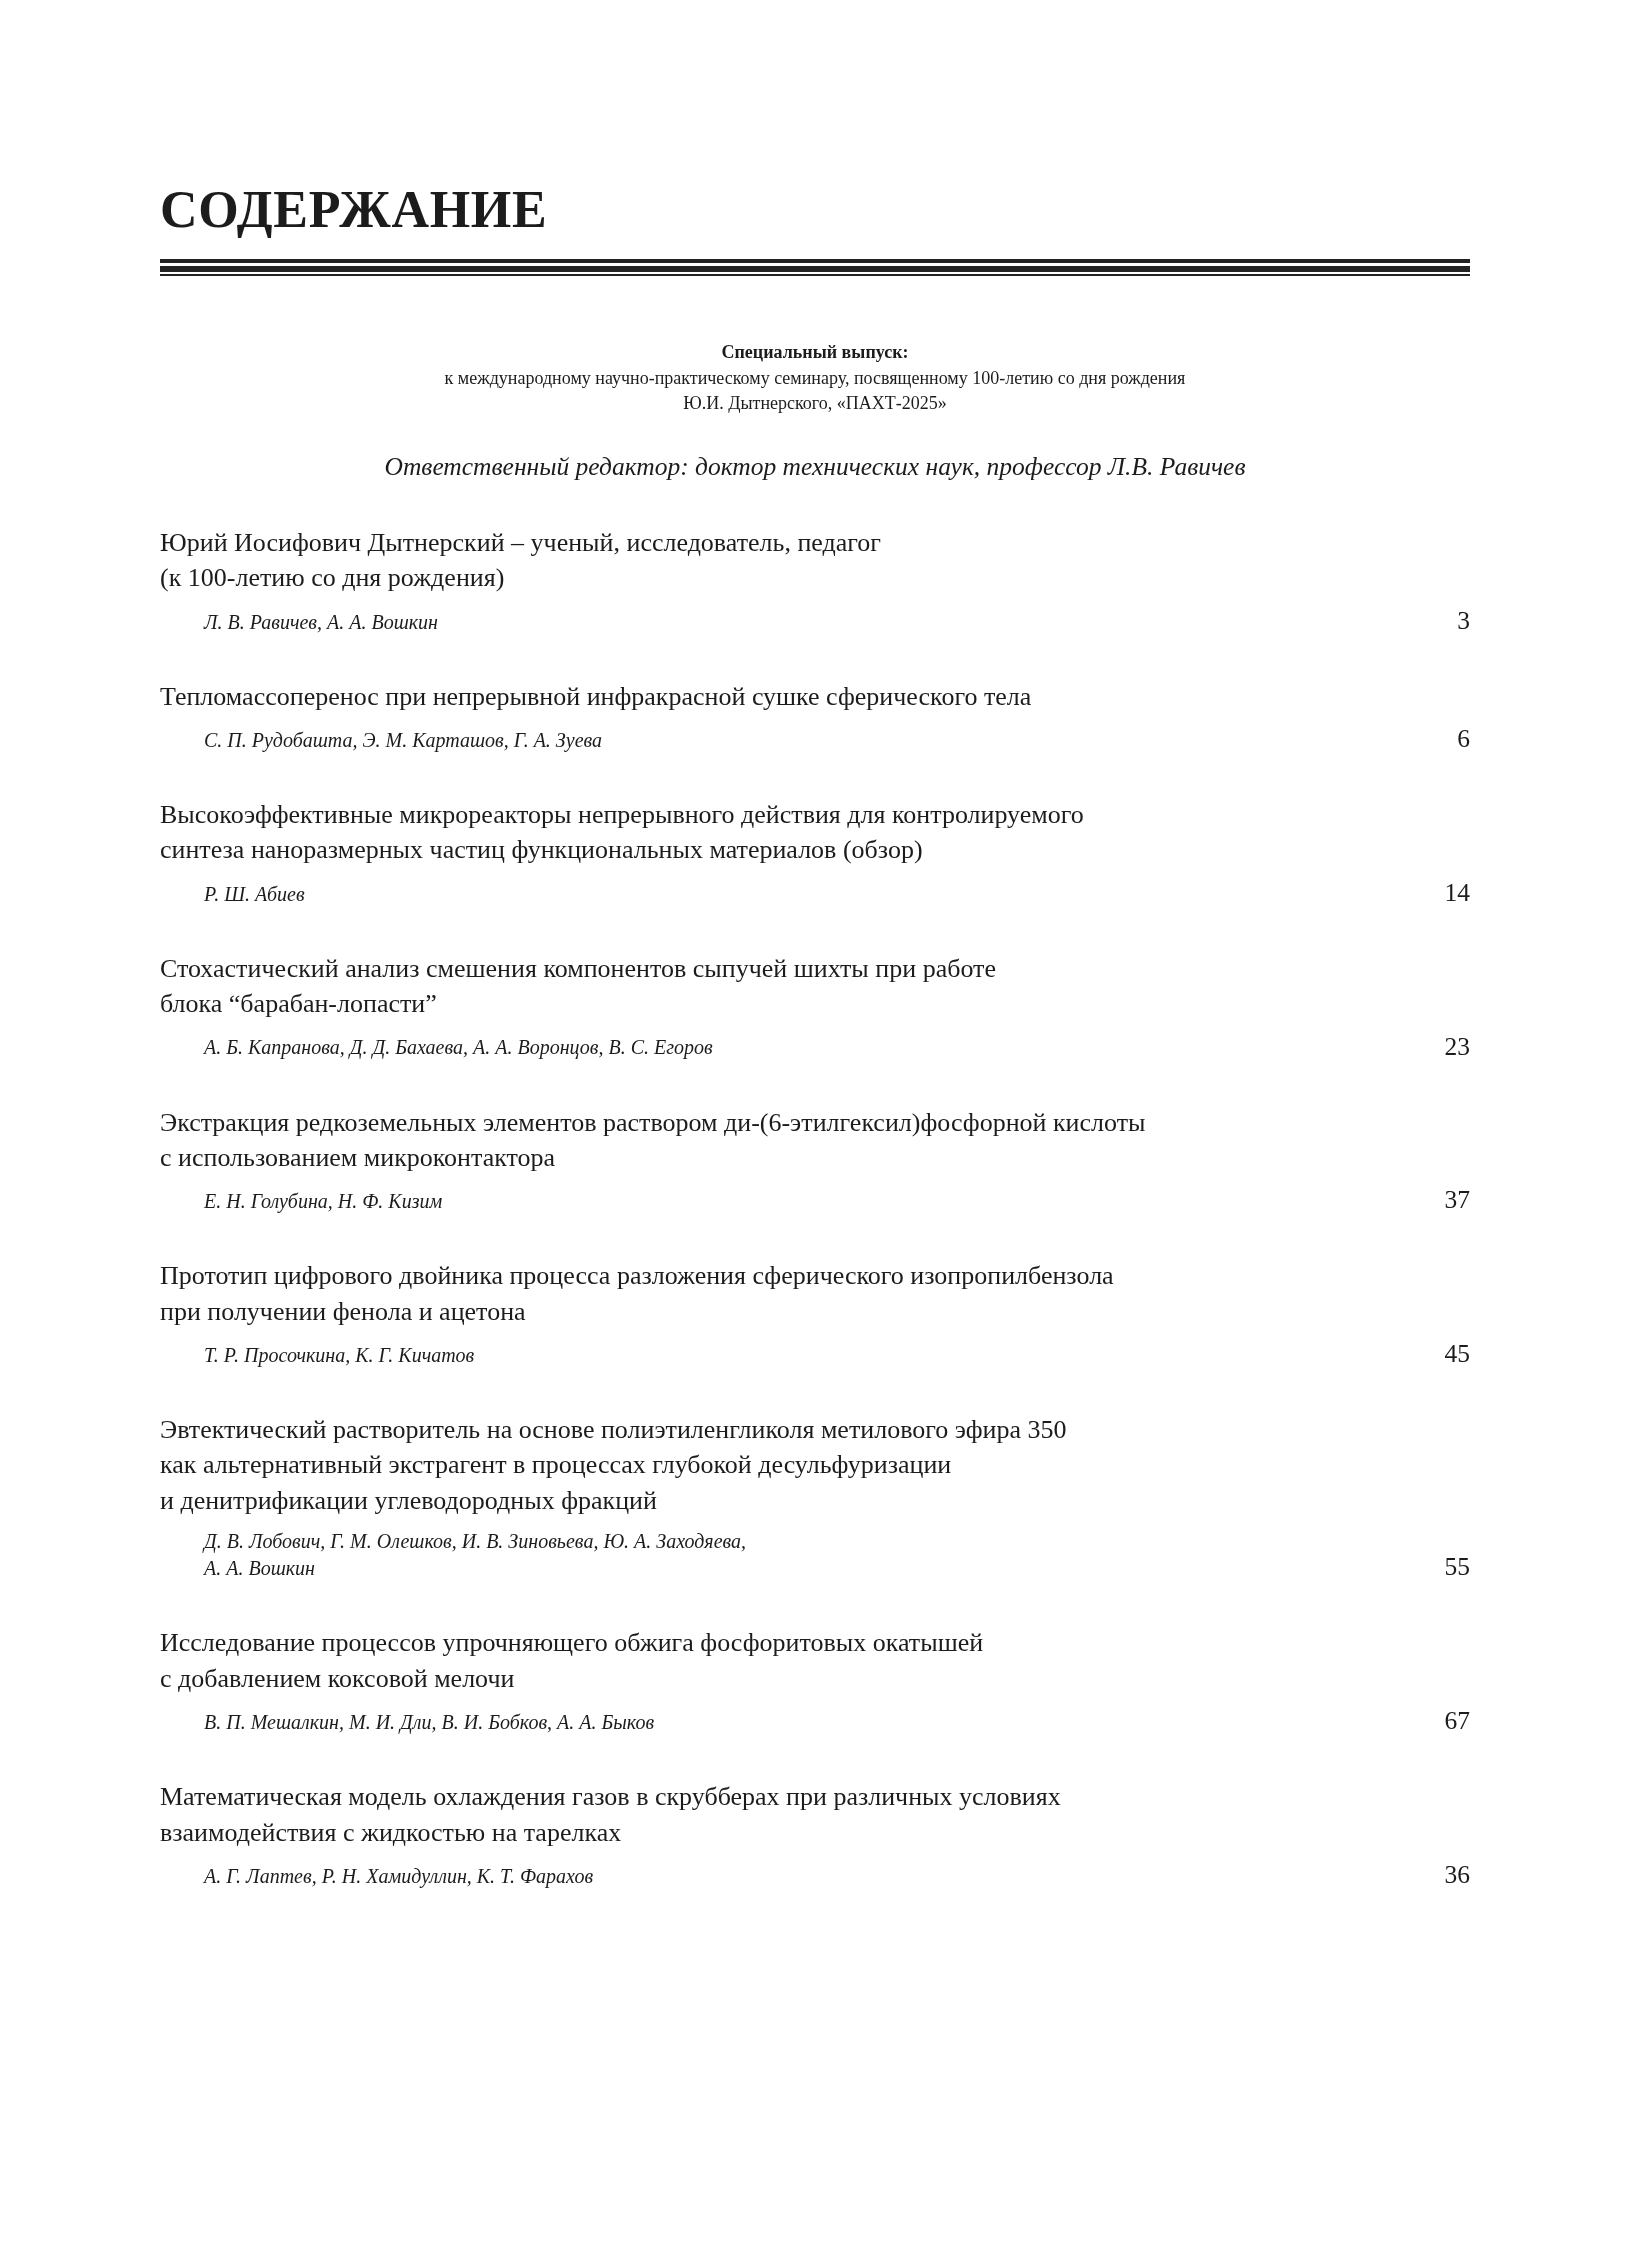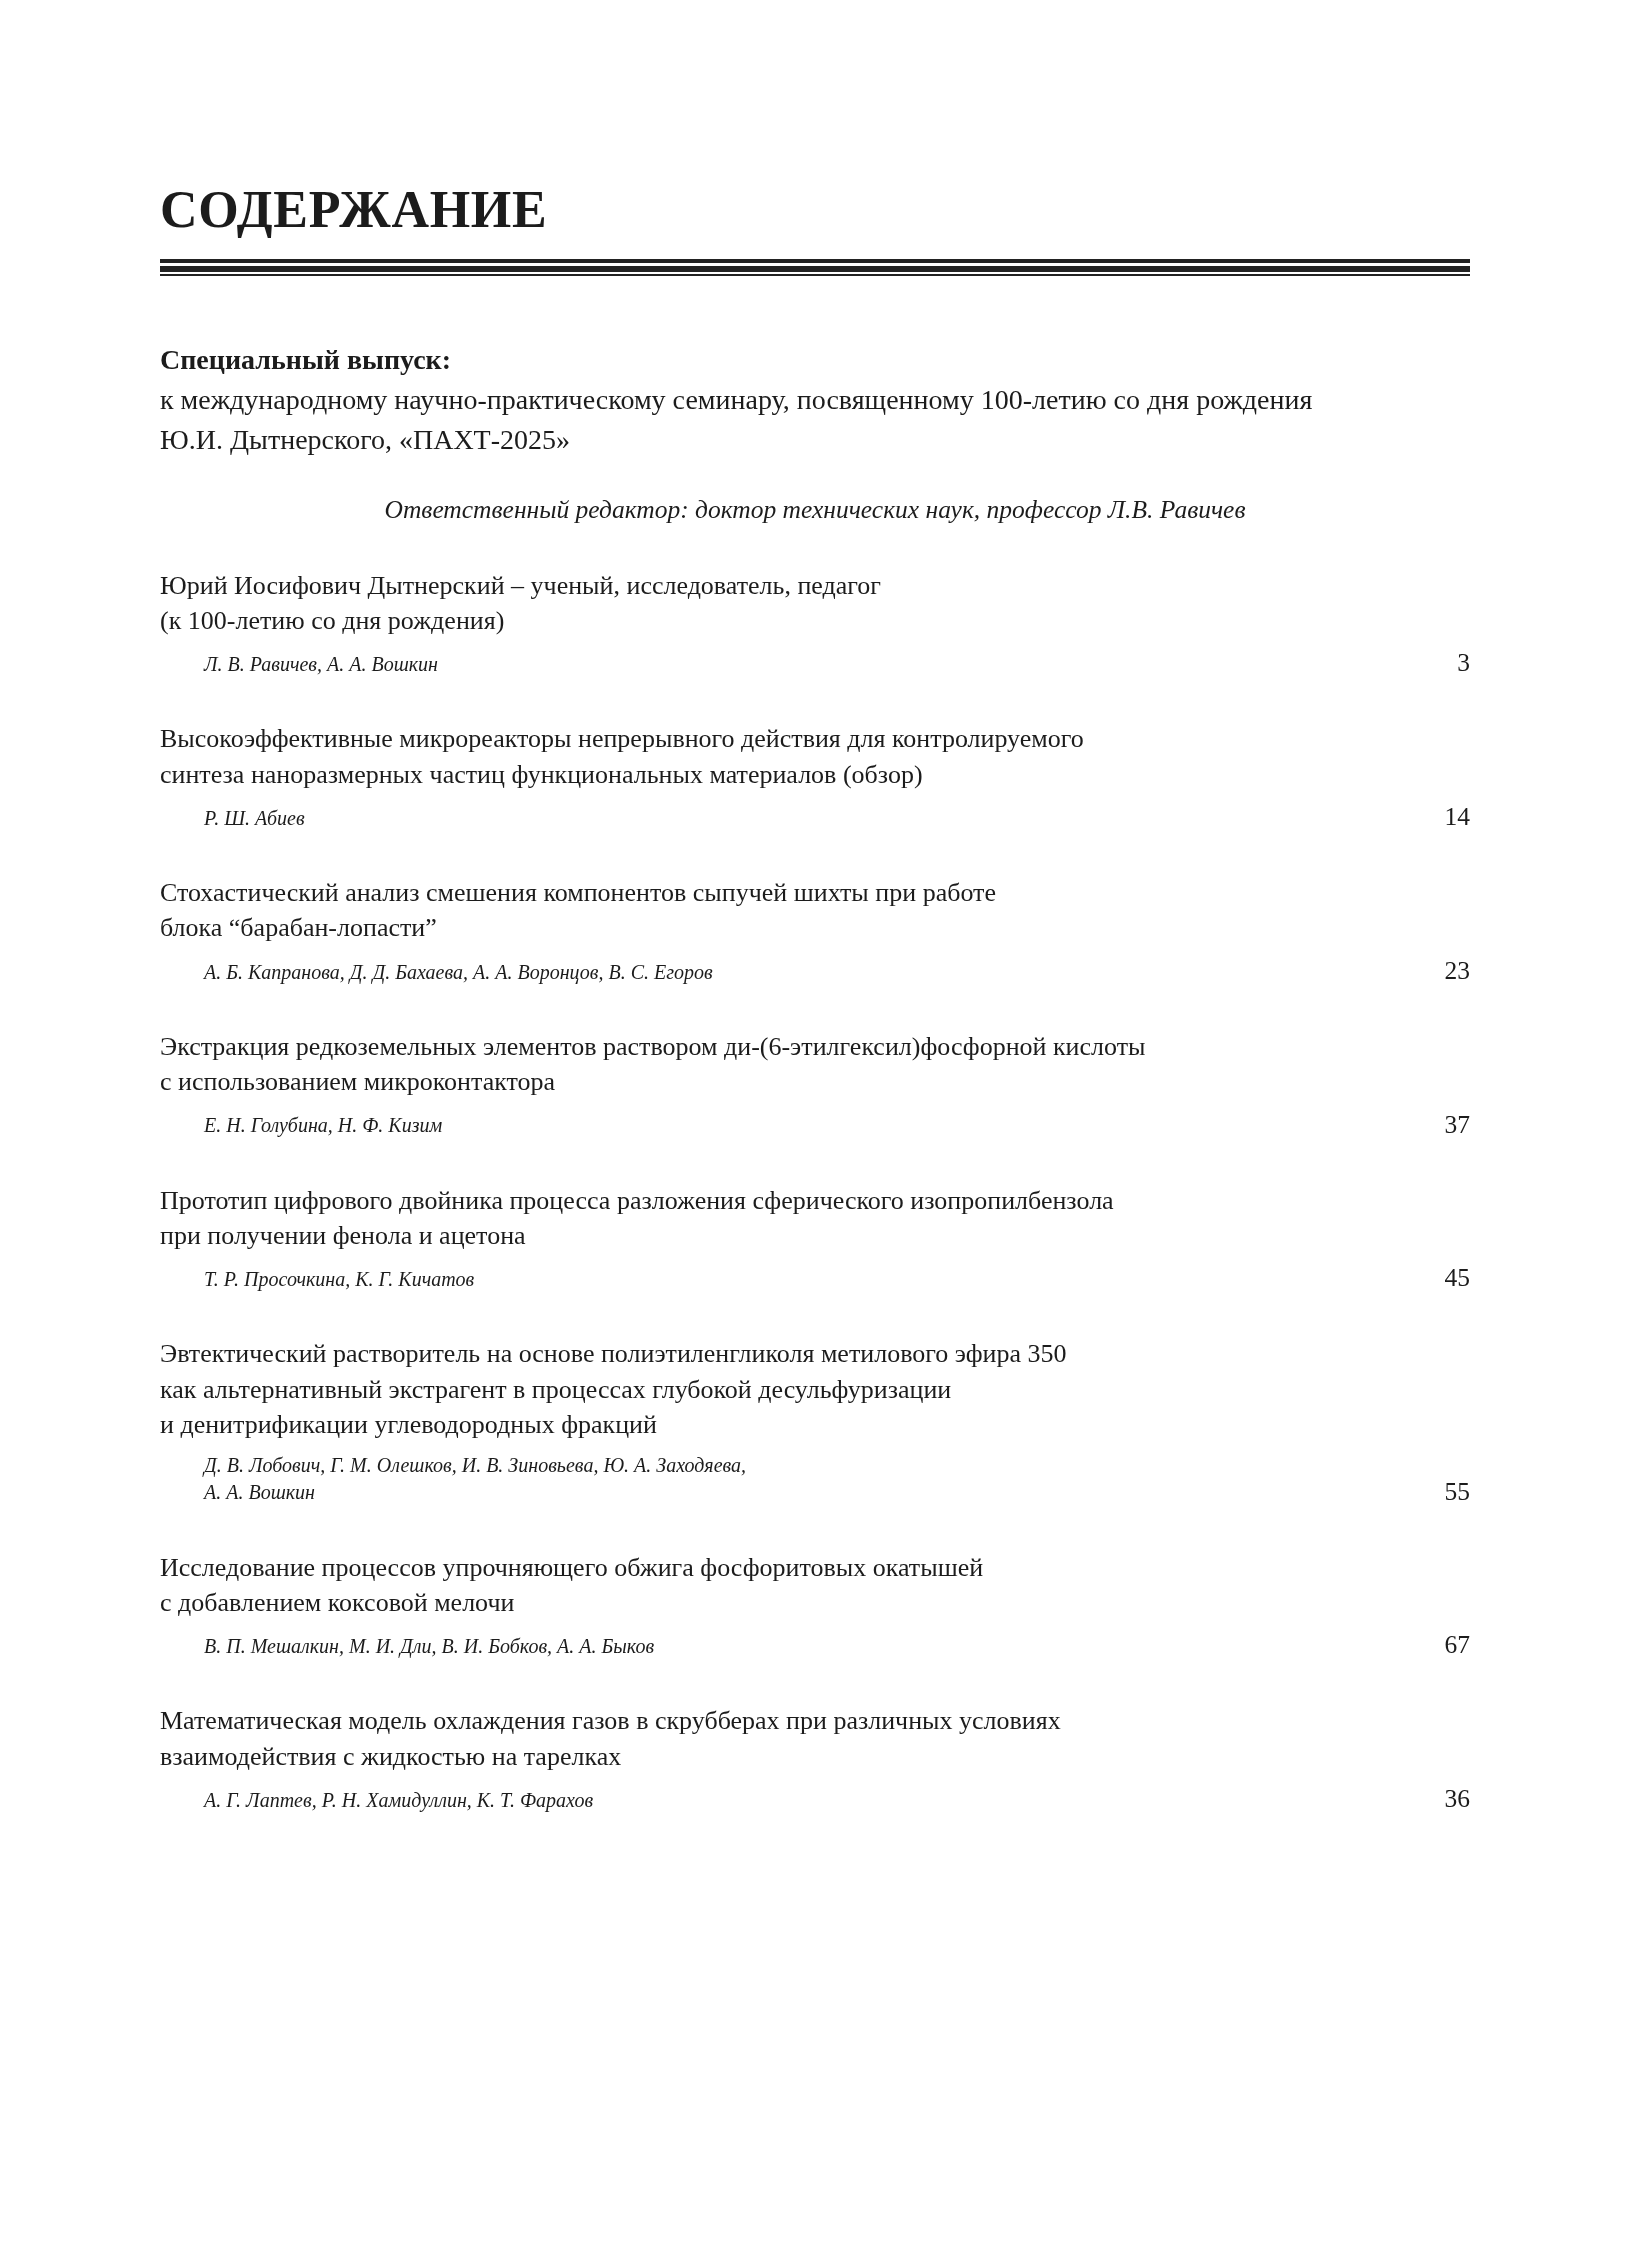--- a/index.html
+++ b/index.html
@@ -27,21 +27,22 @@
     height: 8.7px;
     border-top: 4px solid #222222;
     border-bottom: 2px solid #222222;
   }
   .volume-line {
     font-size: 30px;
     font-weight: 700;
     margin: 31px 0 30px 0;
   }
   .special-issue {
-    font-size: 28px;
+    text-align: center;
+    font-size: 18px;
     line-height: 1.42;
     margin-top: 64px;
   }
   .si-heading { font-weight: 700; }
   .si-description { white-space: pre-line; }
   .si-editor {
     text-align: center;
     font-style: italic;
     font-size: 25.5px;
     margin-top: 35px;
@@ -96,20 +97,27 @@
 
     <div class="entry">
       <div class="entry-title">Юрий Иосифович Дытнерский – ученый, исследователь, педагог
 (к 100-летию со дня рождения)</div>
       <div class="entry-meta">
         <span class="entry-authors">Л. В. Равичев, А. А. Вошкин</span>
         <span class="entry-page">3</span>
       </div>
     </div>
 
+    <div class="entry">
+      <div class="entry-title">Тепломассоперенос при непрерывной инфракрасной сушке сферического тела</div>
+      <div class="entry-meta">
+        <span class="entry-authors">С. П. Рудобашта, Э. М. Карташов, Г. А. Зуева</span>
+        <span class="entry-page">6</span>
+      </div>
+    </div>
 
     <div class="entry">
       <div class="entry-title">Высокоэффективные микрореакторы непрерывного действия для контролируемого
 синтеза наноразмерных частиц функциональных материалов (обзор)</div>
       <div class="entry-meta">
         <span class="entry-authors">Р. Ш. Абиев</span>
         <span class="entry-page">14</span>
       </div>
     </div>
 

